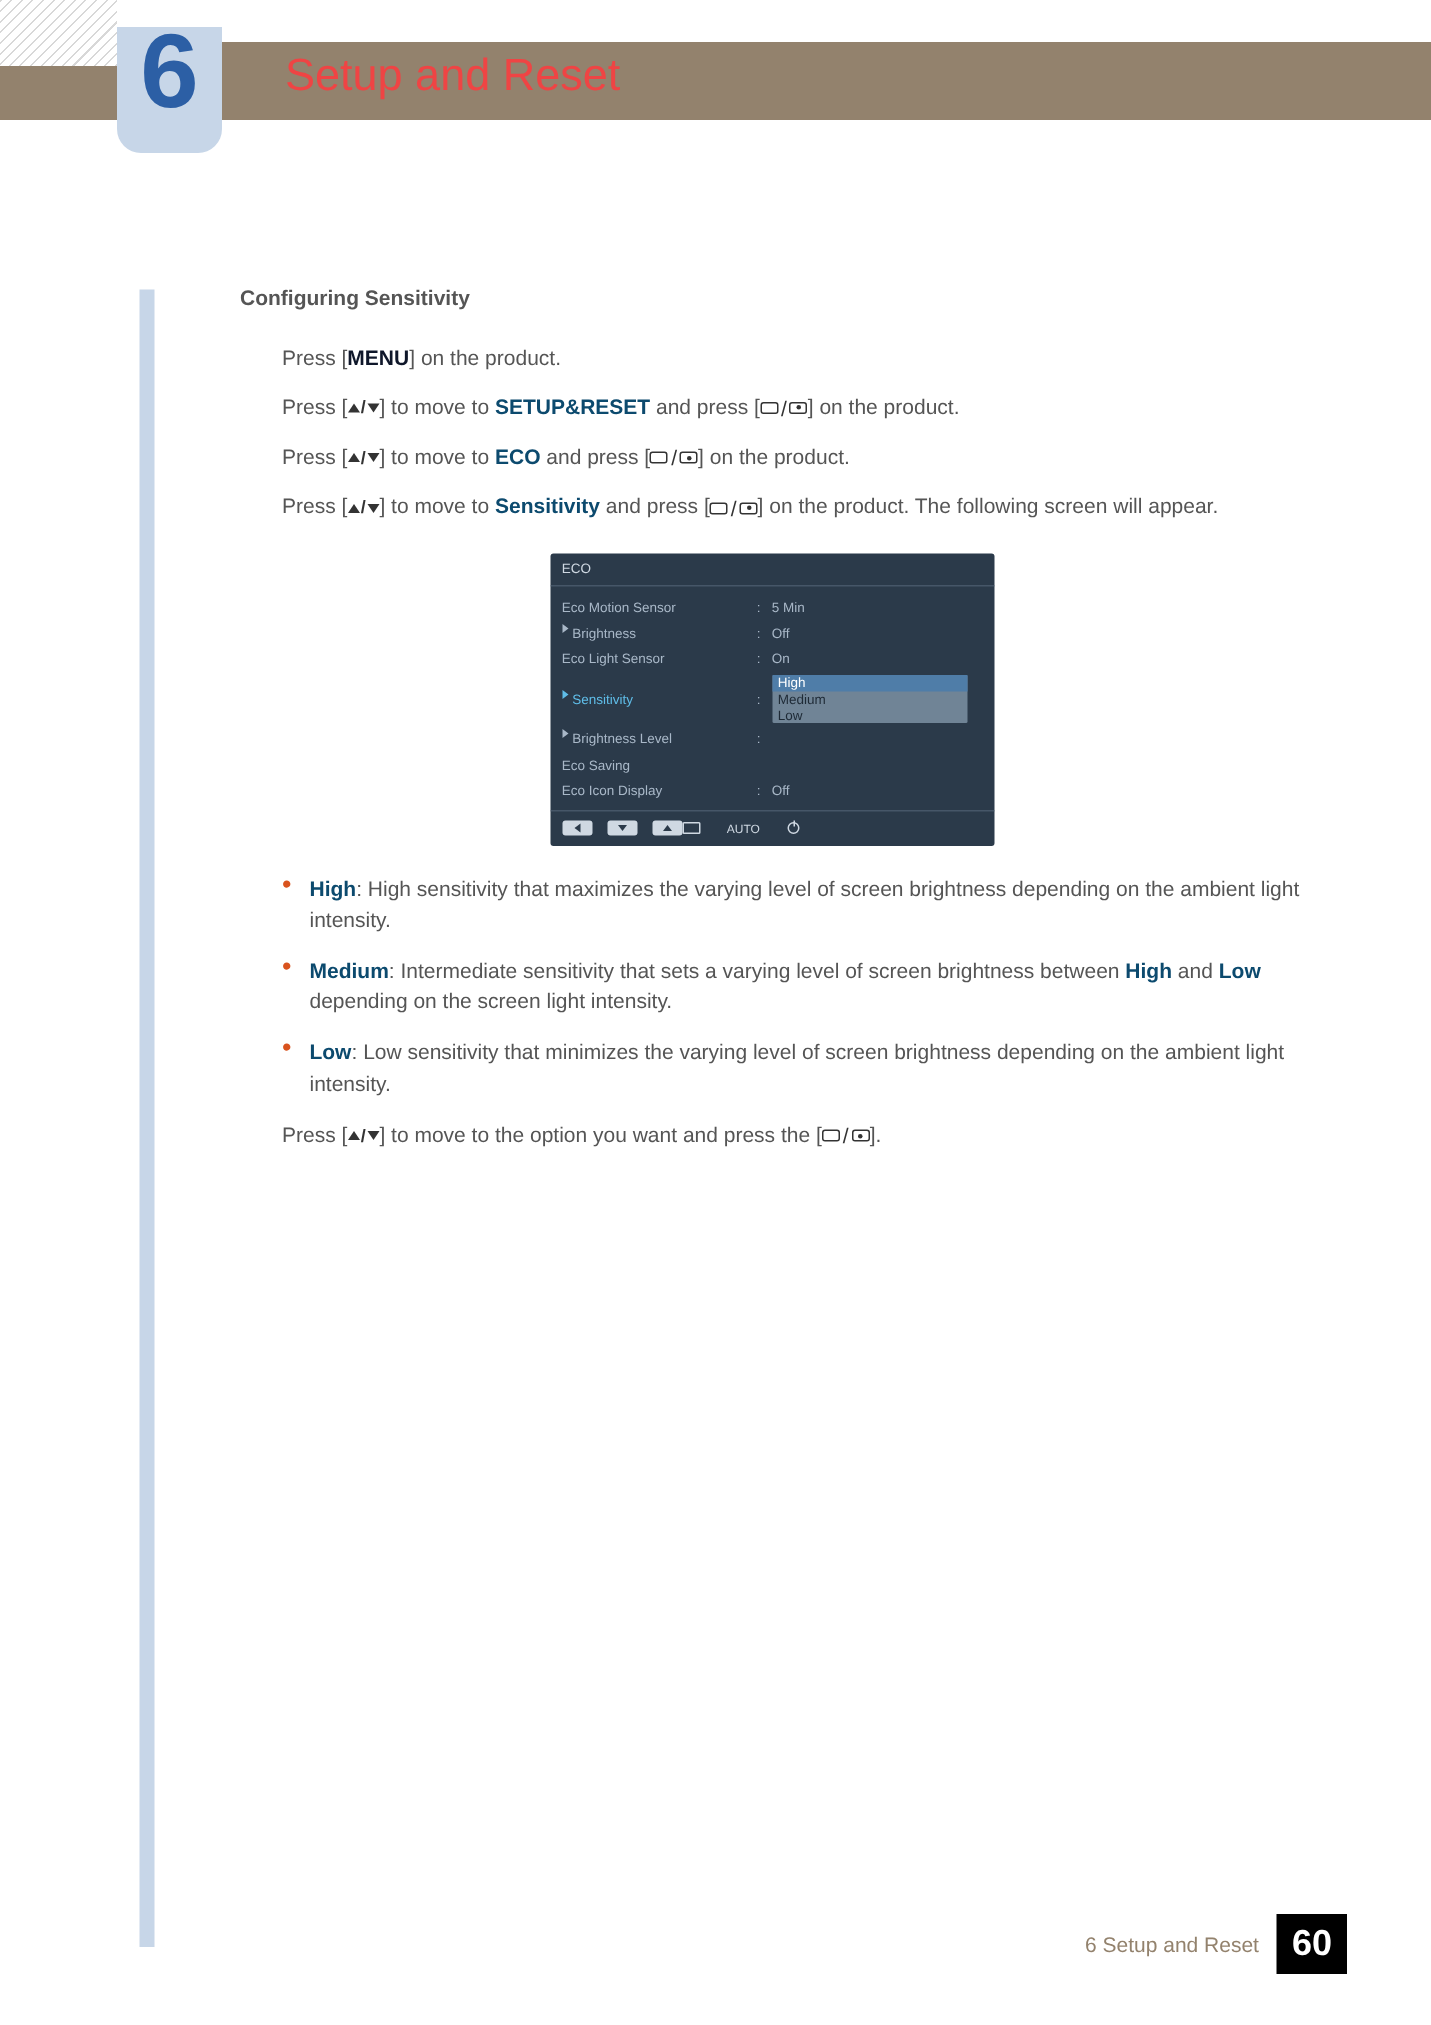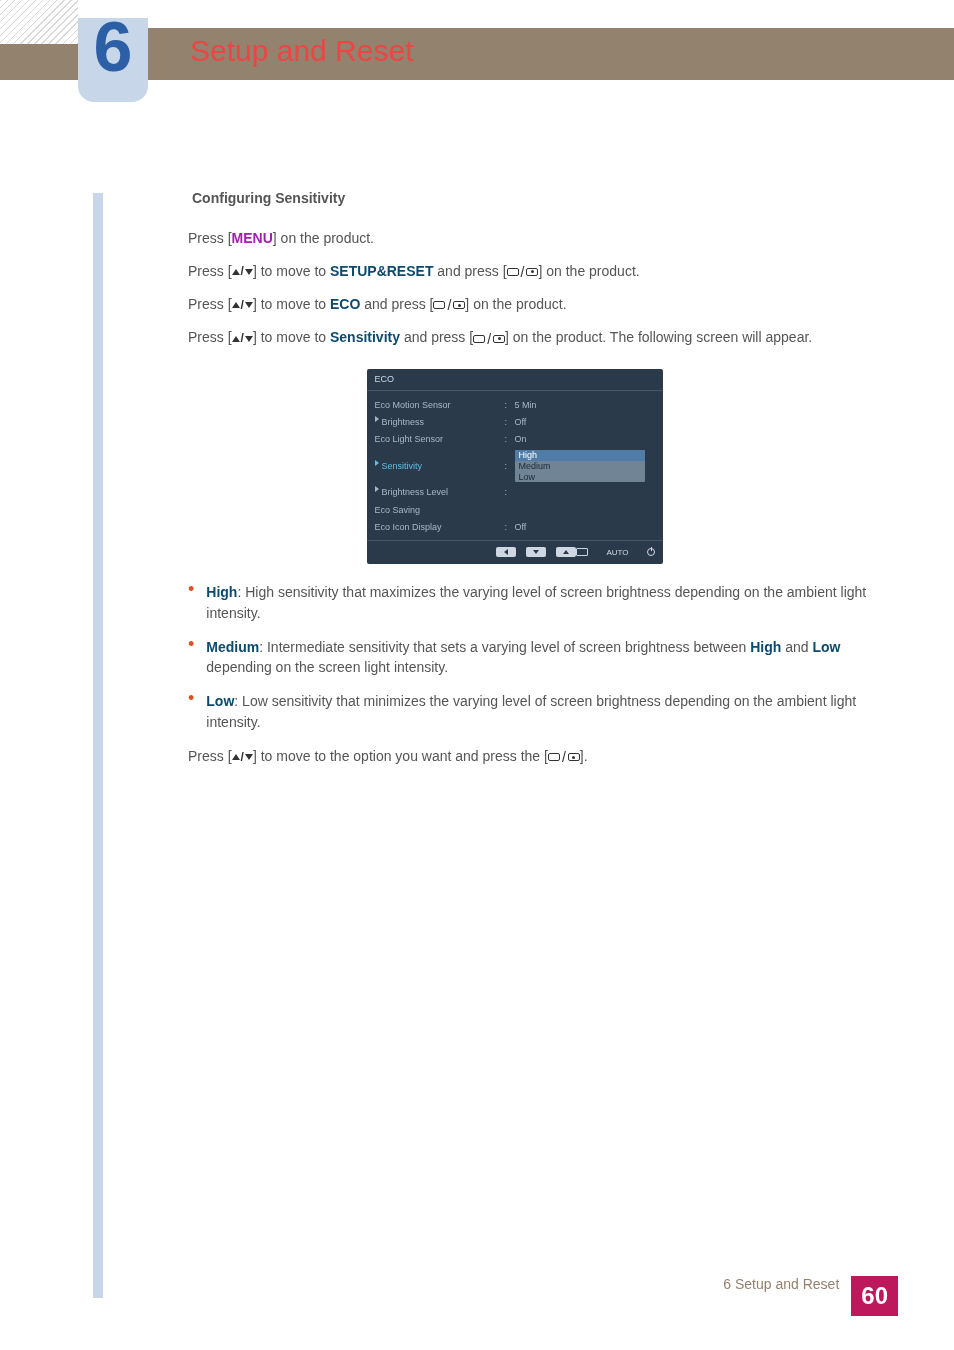--- a/index.html
+++ b/index.html
@@ -70,28 +70,27 @@
     right: 85px;
     font-size: 14px;
     color: #555;
     line-height: 1.45;
   }
   .section-heading {
     font-weight: bold;
     color: #555;
     margin-bottom: 20px;
     font-size: 14px;
-    margin-left: 32px;
   }
   .step {
     margin-left: 28px;
     margin-bottom: 12px;
   }
   .hl { color: #0c4a6e; font-weight: bold; }
-  .bold { font-weight: bold; color: #a21caf; }
+  .bold { font-weight: bold; color: #0f172a; }
   .osd-wrap {
     margin: 20px auto 18px auto;
     width: 296px;
   }
   .osd {
     background: #2b3a4a;
     color: #cfd8e2;
     font-size: 9px;
     border-radius: 2px;
     overflow: hidden;
@@ -124,21 +123,21 @@
     color: #1e2a36;
     font-size: 9px;
     border-radius: 1px;
     line-height: 1.2;
     width: 130px;
   }
   .opt-list .opt { padding: 0 4px; }
   .opt-list .opt.active { background: #4f7da8; color: #fff; }
   .osd-bot {
     display: flex;
-    justify-content: flex-end;
+    justify-content: flex-start;
     align-items: center;
     padding: 6px 8px;
     border-top: 1px solid #465668;
   }
   .bot-left { display: flex; gap: 10px; }
   .bot-right { display: flex; gap: 18px; align-items: center; color: #cfd8e2; font-size: 8px; }
   .pill-btn {
     background: #cfd8e2;
     width: 20px; height: 10px;
     border-radius: 2px;
@@ -156,29 +155,29 @@
     color: #d9531e;
     font-size: 18px;
     line-height: 14px;
     margin-right: 12px;
   }
   .footer {
     position: absolute;
     bottom: 34px;
     right: 56px;
     display: flex;
-    align-items: flex-start;
+    align-items: center;
     gap: 12px;
   }
   .footer-txt {
     color: #93826d;
     font-size: 14px;
   }
   .footer-badge {
-    background: #be185d;
+    background: #000000;
     color: #fff;
     font-size: 24px;
     font-weight: bold;
     padding: 6px 10px;
   }
   .keysym {
     display: inline-flex;
     align-items: center;
     gap: 1px;
     vertical-align: middle;

